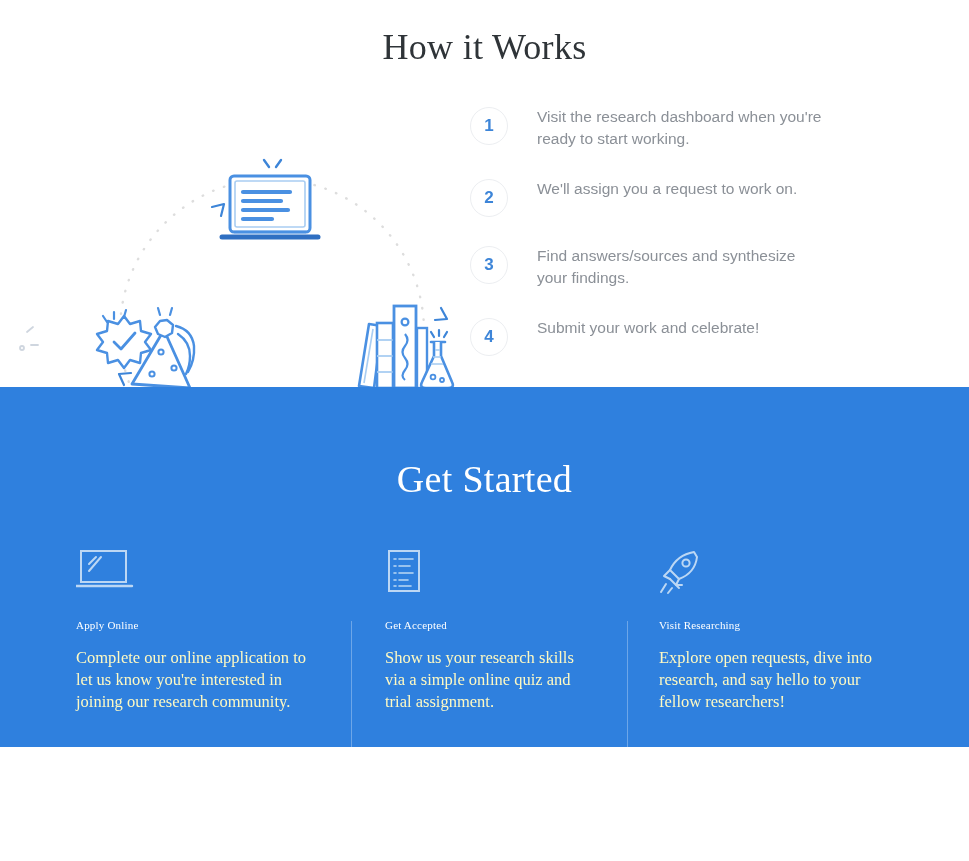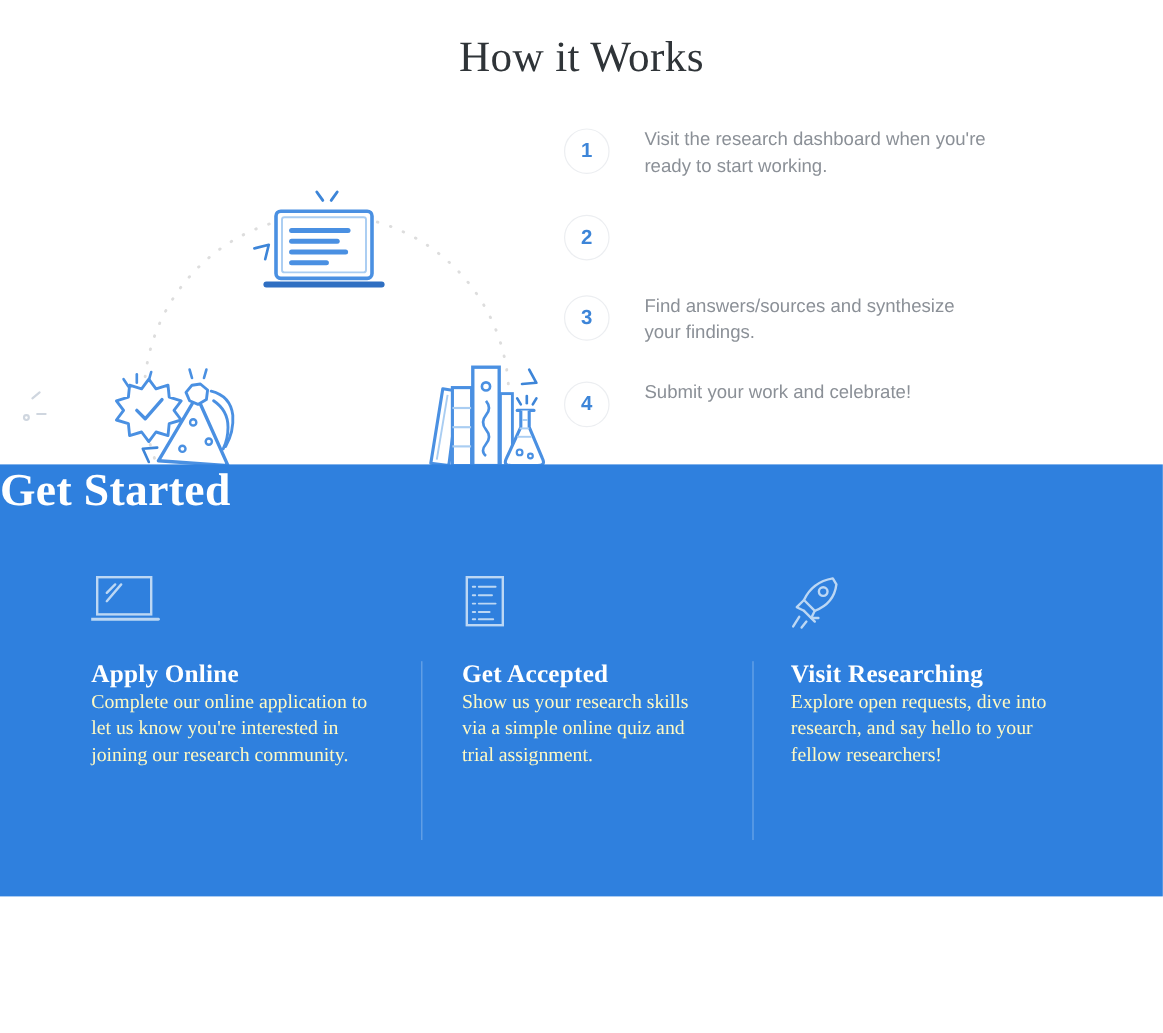--- a/index.html
+++ b/index.html
@@ -90,25 +90,26 @@
   
   .get-section {
     position: relative;
     width: 969px;
     height: 360px;
     background: #2f80de;
     overflow: hidden;
   }
 
   .get-title {
-    text-align: left;
+    text-align: center;
     font-family: "Liberation Serif", serif;
     font-size: 38px;
-    font-weight: 700;
+    font-weight: 400;
     color: #ffffff;
+    padding-top: 70px;
     letter-spacing: 0.3px;
   }
 
   .cards {
     display: flex;
     margin-top: 48px;
     padding: 0 60px 0 76px;
     position: relative;
   }
 
@@ -127,23 +128,24 @@
     bottom: -60px;
     left: 0;
     width: 1px;
     background: rgba(255,255,255,0.30);
   }
 
   .card-icon { height: 46px; margin-bottom: 24px; }
 
   .card-title {
     font-family: "Liberation Serif", serif;
-    font-weight: 700;
-    font-size: 21px;
+    font-weight: 400;
+    font-size: 11px;
     color: #ffffff;
+    margin-bottom: 16px;
     letter-spacing: 0.2px;
   }
 
   .card-text {
     font-family: "Liberation Serif", serif;
     font-size: 16.5px;
     line-height: 22px;
     color: #fef9c3;
     max-width: 245px;
   }
@@ -312,20 +314,21 @@
 
     <ol class="steps">
 
       <li class="step">
         <span class="step-badge">1</span>
         <span class="step-text">Visit the research dashboard when you're ready to start working.</span>
       </li>
 
       <li class="step">
         <span class="step-badge">2</span>
+        <span class="step-text">We'll assign you a request to work on.</span>
       </li>
 
       <li class="step">
         <span class="step-badge">3</span>
         <span class="step-text">Find answers/sources and synthesize your findings.</span>
       </li>
 
       <li class="step">
         <span class="step-badge">4</span>
         <span class="step-text">Submit your work and celebrate!</span>

